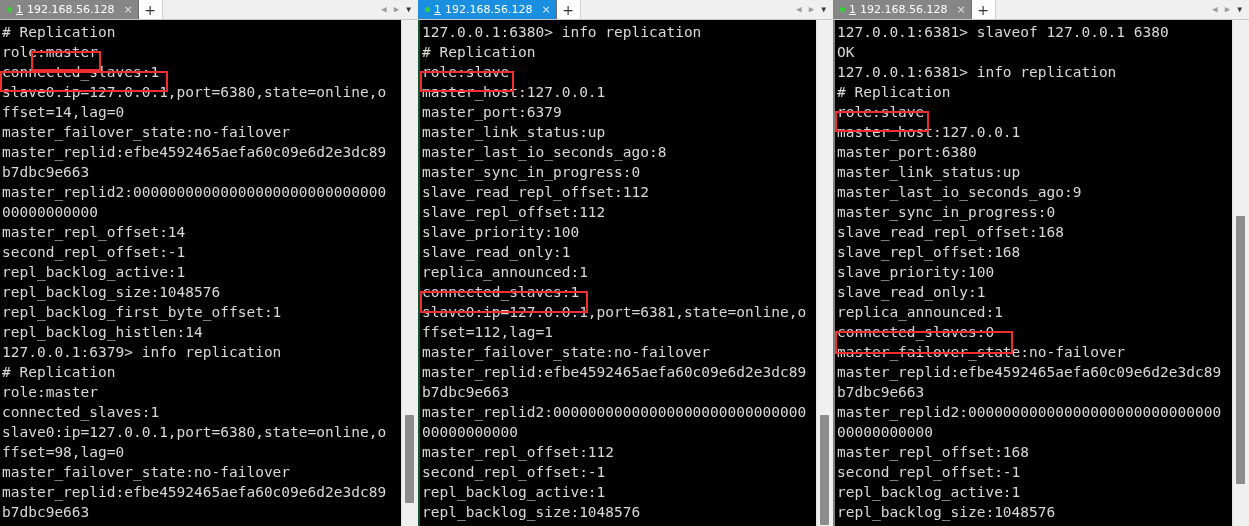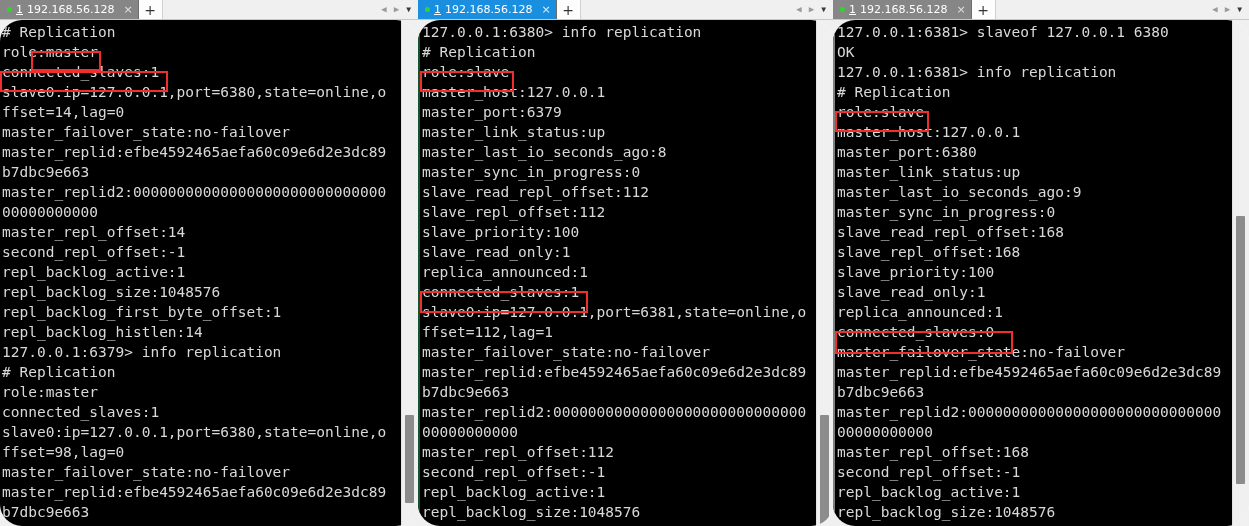--- a/index.html
+++ b/index.html
@@ -40,21 +40,21 @@
     width:23px;display:flex;align-items:center;justify-content:center;
     font-family:"DejaVu Sans","Liberation Sans",sans-serif;font-size:14px;color:#333;
     background:#fdfdfd;border-right:1px solid #d0d0d0;
   }
   .tabfill{flex:1;background:#f0f0f0;}
   .tabctl{display:flex;align-items:center;gap:7px;padding-right:7px;background:#f0f0f0;}
   .tabctl .arw{font-size:9px;color:#9a9a9a;line-height:1;}
   .tabctl .cv{font-size:8px;color:#3a3a3a;line-height:1;}
 
   
-  .term-wrap{flex:1;display:flex;position:relative;background:#ffffff;overflow:hidden;border-radius:22px;}
+  .term-wrap{flex:1;display:flex;position:relative;background:#ffffff;overflow:hidden;}
   .term{
     flex:1;position:relative;background:#000000;color:#d9d9d9;
     font-family:"DejaVu Sans Mono","Liberation Mono",monospace;
     font-size:14.5px;line-height:20px;
     padding:2px 0 0 2px;box-sizing:border-box;overflow:hidden;
     white-space:pre;
   }
   .panel-1 .term{border-left:none;}
   .panel-2 .term{border-left:2px solid #14532d;}
   .panel-3 .term{border-left:2px solid #7f7f7f;}

